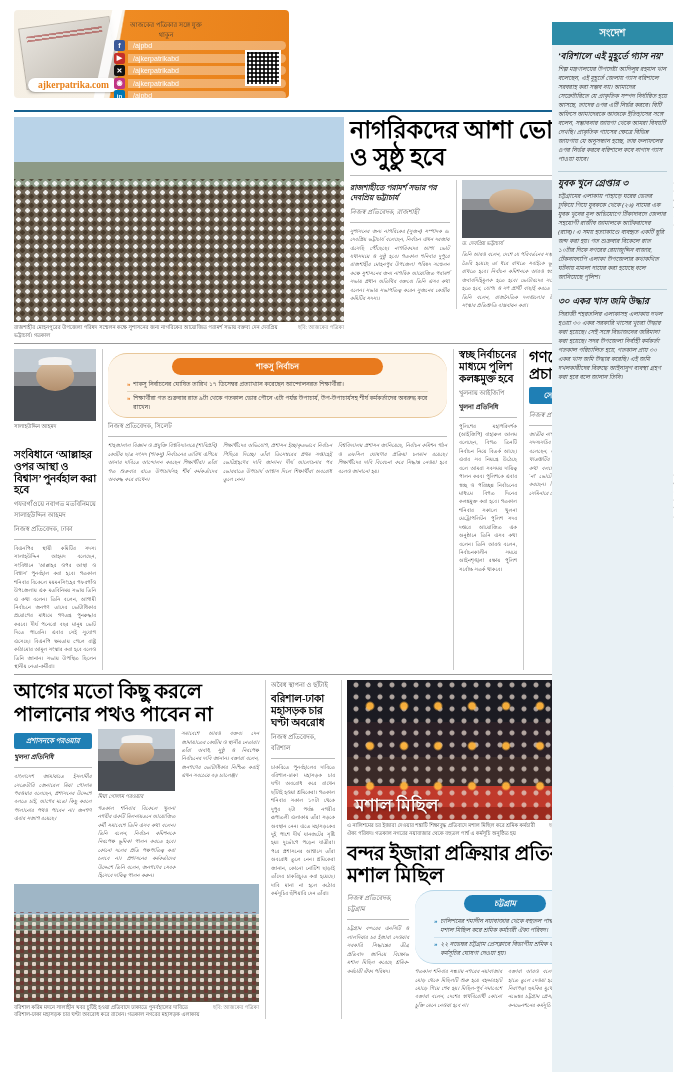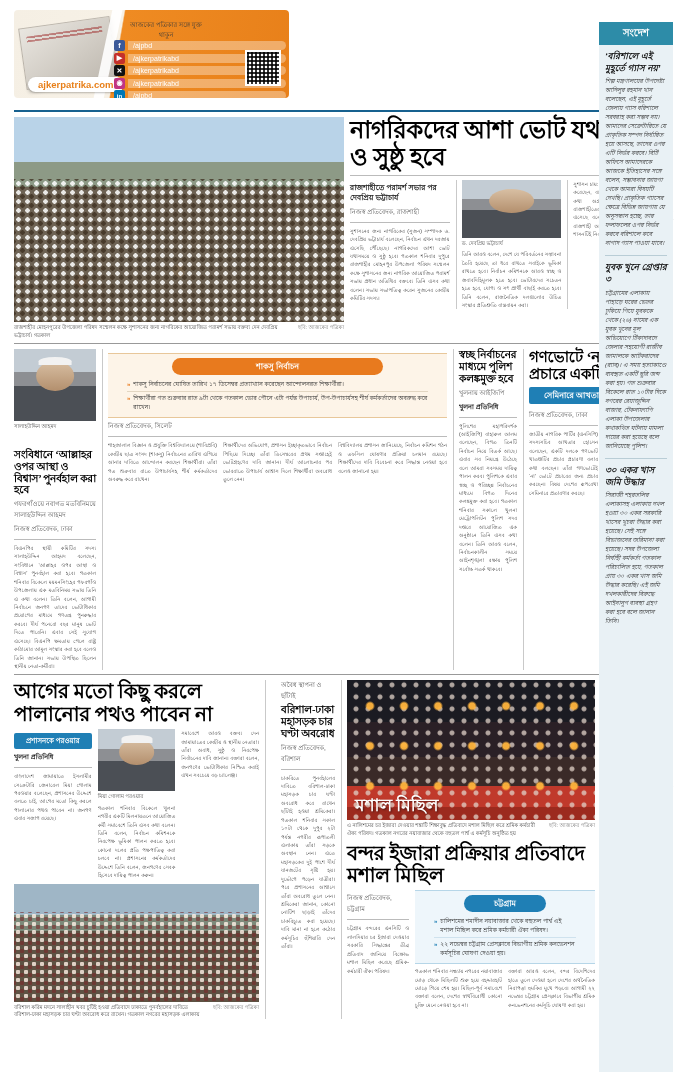--- a/index.html
+++ b/index.html
@@ -26,21 +26,21 @@
     border:1px solid #b9b3aa;
   }
   .promo-paper:after{
     content:""; position:absolute; left:6px; top:8px; right:8px; height:6px;
     background:repeating-linear-gradient(to bottom,#9b2222 0 2px,transparent 2px 4px);
     opacity:.5;
   }
   .promo-url {
     position:absolute; left:14px; bottom:6px; background:#fff;
     border-radius:12px; padding:2px 10px; font-size:9.5px; font-weight:bold;
-    color:#e8801a; box-shadow:0 1px 2px rgba(0,0,0,.25);
+    color:#e8801a; box-shadow:0 1px 2px rgba(0,0,0,.25);font-family:Liberation Serif, serif;
   }
   .promo-tag {
     position:absolute; left:112px; top:10px; width:80px; text-align:center;
     font-size:6.5px; line-height:1.5; color:#3a3a3a;
   }
   .promo-handles { position:absolute; left:100px; top:30px; width:172px; }
   .handle { display:flex; align-items:center; margin-bottom:1.5px; }
   .handle .hicon {
     width:11px; height:11px; flex:0 0 11px; border-radius:2px; margin-right:3px;
     color:#fff; font-size:7px; font-weight:bold; display:flex;
@@ -67,40 +67,40 @@
   }
   .dateline {
     margin-top:6px; font-size:8px; color:#333; display:inline-flex;
     align-items:center; gap:6px;
   }
   .dateline .pg {
     background:#dce8ef; color:#17618f; width:15px; height:15px; border-radius:2px;
     display:inline-flex; align-items:center; justify-content:center; font-size:9px;
   }
   
-  .rail { width:74px; flex:0 0 97px; background:#e9f1f5; }
+  .rail { width:121px; flex:0 0 97px; background:#e9f1f5; }
   .rail-head {
     background:#2d8ca8; color:#fff; text-align:center; font-size:10px;
     font-weight:bold; padding:3px 0;
   }
   .rail-body { padding:5px 6px 6px 6px;font-style:italic; }
   .rail-item { margin-bottom:7px; }
   .rail-title {
     font-size:9px; font-weight:bold; line-height:1.35; color:#111; margin-bottom:3px;
   }
   .rail-divider { border-top:1px solid #b9cdd6; margin:5px 0; }
   .rail-bullet { font-size:6px; line-height:1.5; color:#333; }
 
   
   .rule { border-top:2px solid #17618f; margin:4px 0 5px 0; }
   .thinrule { border-top:1px solid #bbb; margin:4px 0; }
   .body-grid { display:flex; gap:6px; }
   .content { flex:1; }
   .cols { display:flex; gap:6px; }
-  .col { flex:1; }
+  .col { flex:1;font-style:italic; }
 
   
   .photo { position:relative; overflow:hidden; background:#cfcfcf; }
   .crowd {
     background:
       radial-gradient(circle at 20% 80%, #6b5a48 0 6px, transparent 7px),
       radial-gradient(circle at 50% 75%, #7a6a55 0 6px, transparent 7px),
       linear-gradient(to bottom,#b9d3e8 0 22%, #8d9a86 22% 34%, #6d6253 34% 100%);
   }
   .crowd:after{
@@ -173,21 +173,21 @@
   
   .bodytext { font-size:5.2px; line-height:1.62; color:#3a3a3a; text-align:justify;
     hyphens:auto; }
 
   
   .tagbox { background:#1f7fb5; color:#fff; text-align:center; font-size:8px;
     font-weight:bold; padding:2px 0; border-radius:2px; margin:4px 0 3px 0; }
   .tagbox.round { border-radius:10px; }
   .tagbox.orange { background:#e87a1e; }
   .callout { background:#fdf4e8; border-top:1px solid #e8c79a; border-bottom:1px solid #e8c79a;
-    padding:4px 19px; }
+    padding:4px 19px;border-radius:19px; }
   .callout.blue { background:#eef6fb; border-color:#b6d6e8; }
   .bullet { display:flex; gap:3px; font-size:6px; line-height:1.45; color:#333;
     padding:2px 0; }
   .bullet .mk { color:#e87a1e; font-weight:bold; flex:0 0 auto; }
   .bullet + .bullet { border-top:1px solid #e2d6c2; }
   .callout.blue .bullet .mk { color:#1f7fb5; }
   .callout.blue .bullet + .bullet { border-top:1px solid #cfe2ee; }
 
   .vrule { border-left:1px solid #c9c9c9; }
 </style>
@@ -370,21 +370,21 @@
             </div>
             <div class="col bodytext">সমাবেশে আরও বক্তব্য দেন জামায়াতের কেন্দ্রীয় ও স্থানীয় নেতারা। তাঁরা অবাধ, সুষ্ঠু ও নিরপেক্ষ নির্বাচনের দাবি জানান। বক্তারা বলেন, জনগণের ভোটাধিকার নিশ্চিত করাই এখন সবচেয়ে বড় চ্যালেঞ্জ।</div>
           </div>
           <div class="photo crowd2" style="height:118px;margin-top:4px"></div>
           <div class="caption">
             <span>বরিশাল করিম মদনে সালাহীন খবর চুটিই হওয়া প্রতিবাদে ঢাকাতে পুনর্বহালের দাবিতে বরিশাল-ঢাকা মহাসড়ক চার ঘণ্টা অবরোধ করে রাখেন। গতকাল নগরের মহাসড়ক এলাকায়</span>
             <span class="credit">ছবি: আজকের পত্রিকা</span>
           </div>
         </div>
 
-        <div class="vrule" style="flex:0 0 70px;padding-left:15px">
+        <div class="vrule" style="flex:0 0 70px;padding-left:5px">
           <div class="kicker">অবৈধ স্থাপনা ও ছাঁটাই</div>
           <h1 class="hl h-xs">বরিশাল-ঢাকা মহাসড়ক চার ঘণ্টা অবরোধ</h1>
           <div class="byline">
             <span>নিজস্ব প্রতিবেদক,</span>
             <span>বরিশাল</span>
           </div>
           <div class="thinrule"></div>
           <div class="bodytext">চাকরিতে পুনর্বহালের দাবিতে বরিশাল-ঢাকা মহাসড়ক চার ঘণ্টা অবরোধ করে রাখেন ছাঁটাই হওয়া শ্রমিকেরা। গতকাল শনিবার সকাল ১০টা থেকে দুপুর ২টা পর্যন্ত নগরীর রূপাতলী এলাকায় তাঁরা সড়কে অবস্থান নেন। এতে মহাসড়কের দুই পাশে দীর্ঘ যানজটের সৃষ্টি হয়। দুর্ভোগে পড়েন যাত্রীরা। পরে প্রশাসনের আশ্বাসে তাঁরা অবরোধ তুলে নেন। শ্রমিকেরা জানান, কোনো নোটিশ ছাড়াই তাঁদের চাকরিচ্যুত করা হয়েছে। দাবি মানা না হলে কঠোর কর্মসূচির হুঁশিয়ারি দেন তাঁরা।</div>
         </div>
 

